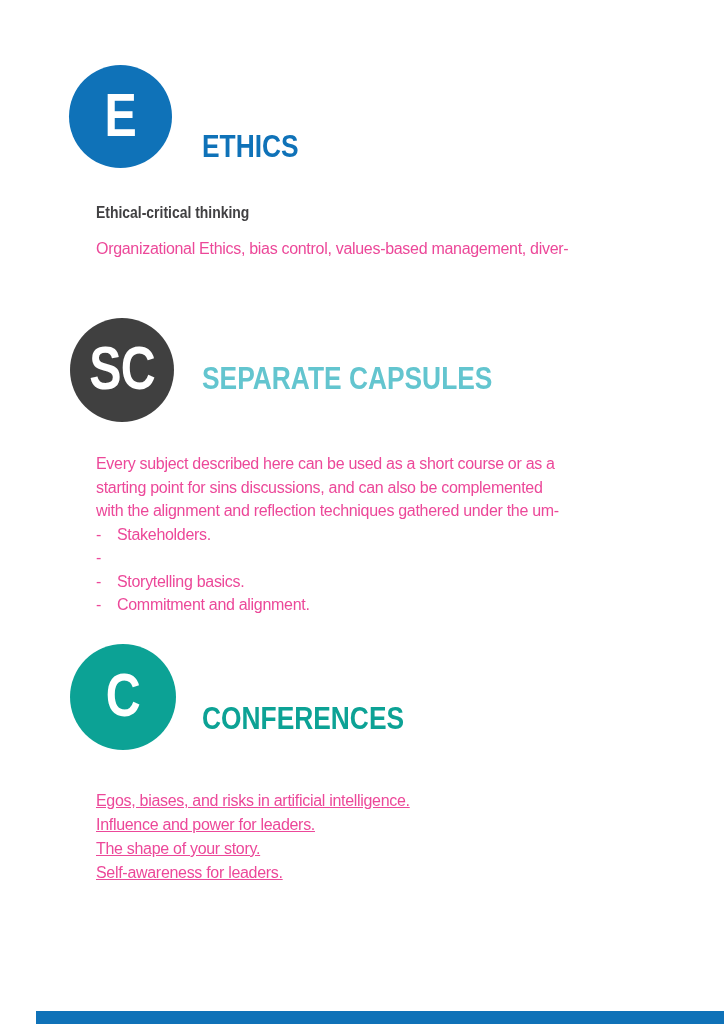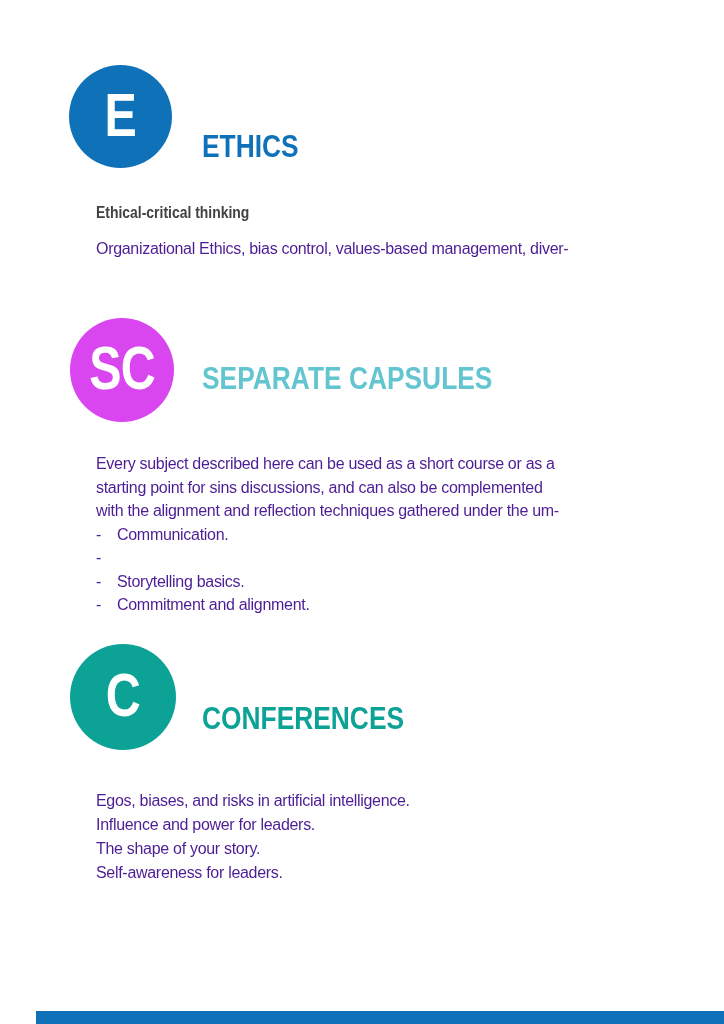--- a/index.html
+++ b/index.html
@@ -47,21 +47,21 @@
     font-weight: 700;
     font-size: 17px;
     color: #414042;
     transform: scaleX(0.82);
     transform-origin: left top;
     white-space: nowrap;
   }
 
   .body-block {
     position: absolute;
-    color: #4c1d95;
+    color: #ec4899;
     font-size: 16px;
     letter-spacing: -0.3px;
     line-height: 23.5px;
     white-space: nowrap;
   }
   .body-block .line { height: 23.5px; }
   .body-block .line.with-marker { display: flex; }
   .body-block .line.with-marker .marker {
     width: 21px;
     flex: 0 0 21px;
@@ -84,50 +84,50 @@
   #badge-conf   { left: 70px; top: 644px; width: 106px; height: 106px; }
 
   #title-ethics { left: 202px; top: 131px; }
   #title-sc     { left: 202px; top: 363px; }
   #title-conf   { left: 202px; top: 703px; }
 
   #subtitle-ethics { left: 96px; top: 203px; }
 
   #body-ethics { left: 96px; top: 237px; }
   #body-sc     { left: 96px; top: 452px; }
-  #body-conf   { left: 96px; top: 789px; }
+  #body-conf   { left: 96px; top: 789px; text-decoration: underline; }
 </style>
 </head>
 <body>
 
 <div class="page">
 
   <div class="badge" id="badge-ethics" style="background-color: rgb(15, 114, 184);">
     <span class="badge-letter">E</span>
   </div>
   <div class="sec-title" id="title-ethics" style="color: rgb(15, 114, 184);">ETHICS</div>
   <div class="subtitle" id="subtitle-ethics">Ethical-critical thinking</div>
   <div class="body-block" id="body-ethics">
       <div class="line">Organizational Ethics, bias control, values-based management, diver-</div>
     </div>
 
-  <div class="badge" id="badge-sc" style="background-color: #d946ef;">
+  <div class="badge" id="badge-sc" style="background-color: #404040;">
     <span class="badge-letter">SC</span>
   </div>
   <div class="sec-title" id="title-sc" style="color: rgb(99, 197, 207);">SEPARATE CAPSULES</div>
   <div class="body-block" id="body-sc">
     <div>
         <div class="line">Every subject described here can be used as a short course or as a</div>
         <div class="line">starting point for sins discussions, and can also be complemented</div>
         <div class="line">with the alignment and reflection techniques gathered under the um-</div>
       </div>
     <div>
         <div class="line with-marker">
           <span class="marker">-</span>
-          <span>Communication.</span>
+          <span>Stakeholders.</span>
         </div>
         <div class="line with-marker">
           <span class="marker">-</span>
         </div>
         <div class="line with-marker">
           <span class="marker">-</span>
           <span>Storytelling basics.</span>
         </div>
         <div class="line with-marker">
           <span class="marker">-</span>

